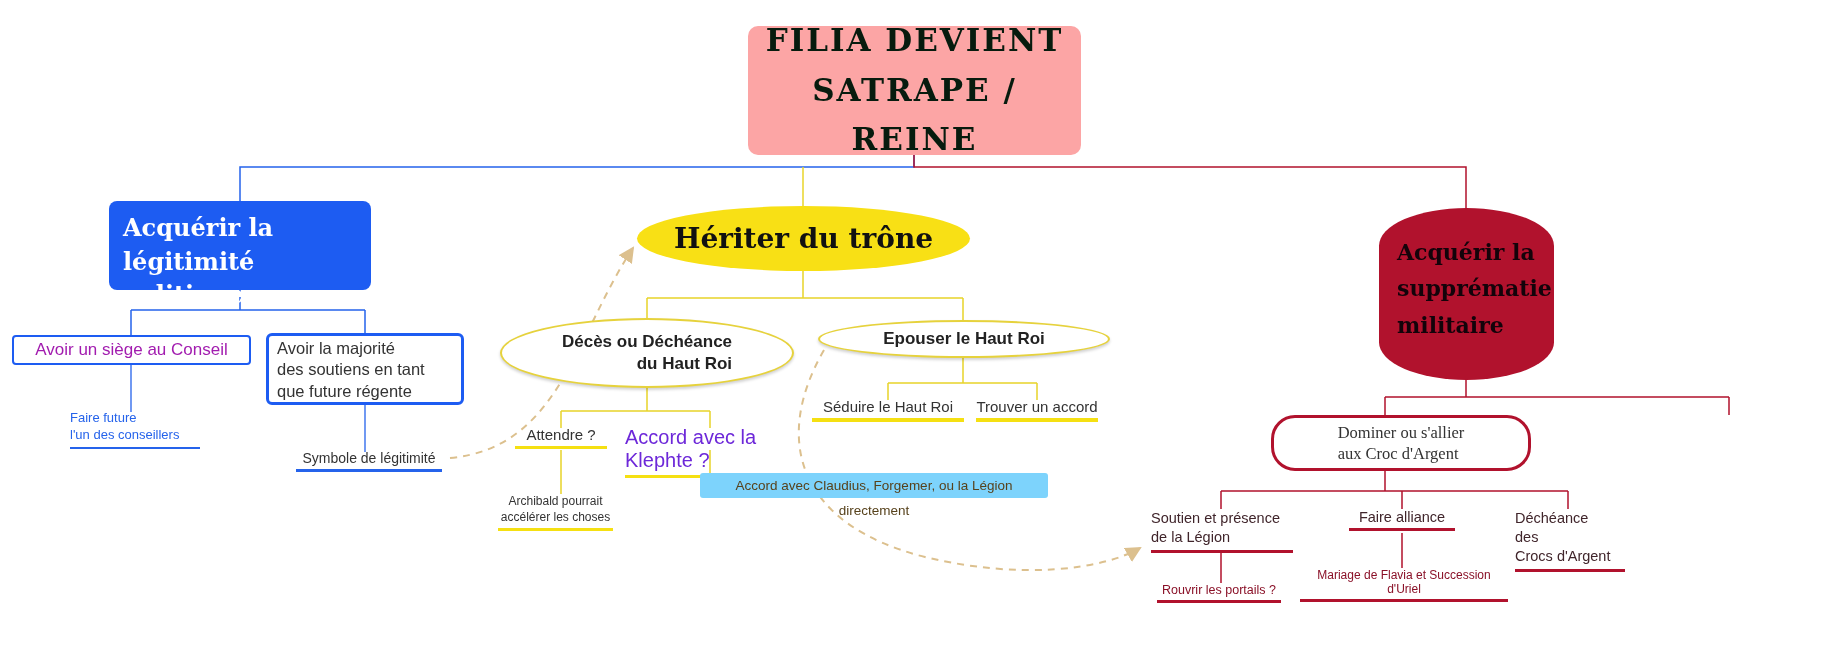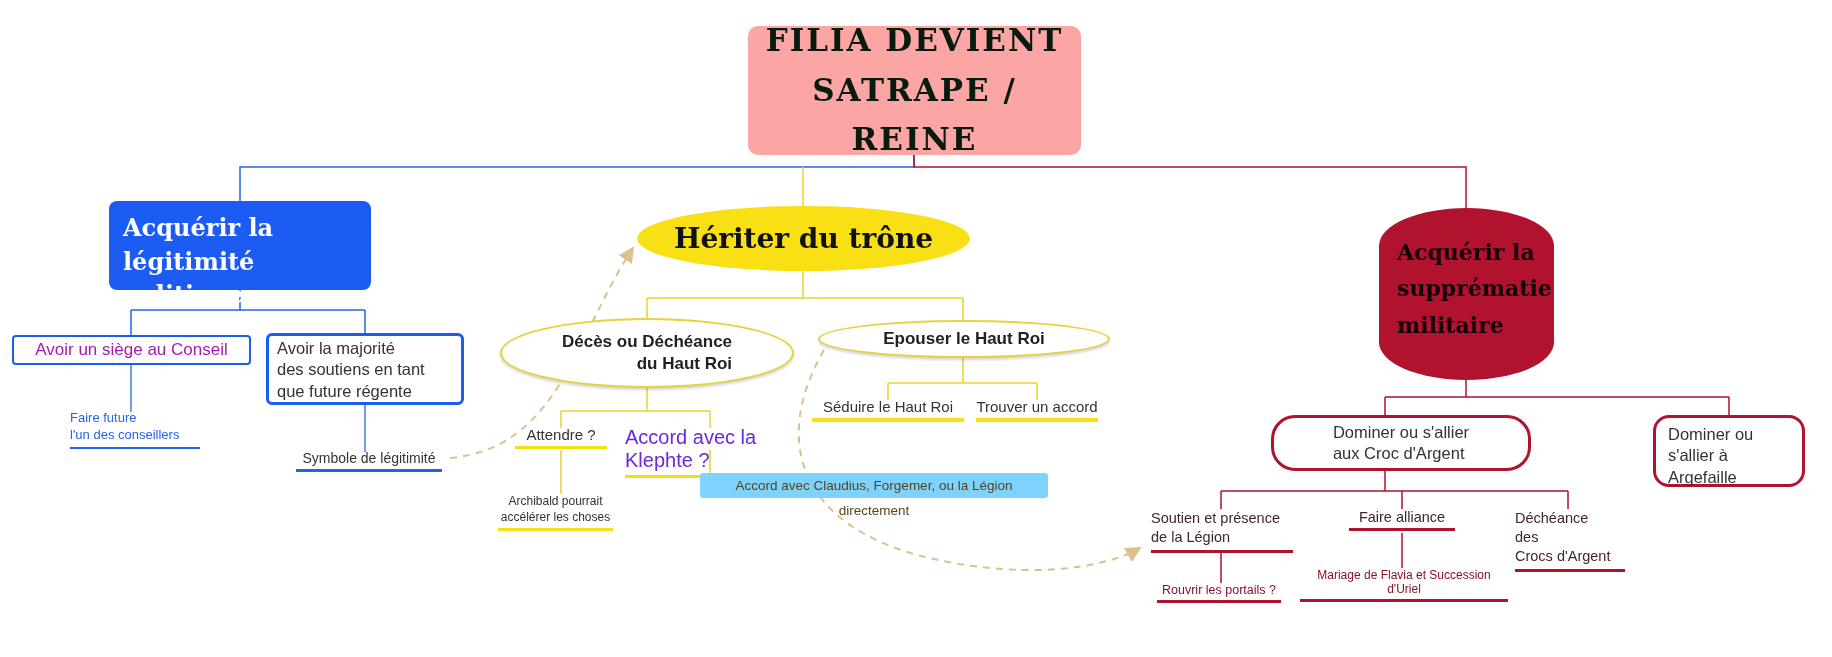--- a/index.html
+++ b/index.html
@@ -26,21 +26,21 @@
         background:#fff;color:#333;font-size:16.5px;line-height:1.3;padding:2px 0 11px 8px;}
 
   .mid-ellipse{background:#fff;border:2px solid #e6d23c;border-radius:50%;color:#222;font-weight:bold;
         display:flex;align-items:center;justify-content:center;text-align:right;
         box-shadow:0 2px 3px rgba(0,0,0,0.18);}
   .deces{left:500px;top:318px;width:294px;height:70px;font-size:17px;line-height:1.3;}
   .epouser{left:818px;top:320px;width:292px;height:38px;font-size:17px;}
 
   .crocs{left:1271px;top:415px;width:260px;height:56px;border:3px solid #b1122d;border-radius:24px;
         background:#fff;color:#333;font-size:16.5px;line-height:1.3;display:flex;align-items:center;
-        justify-content:center;text-align:left;}
+        justify-content:center;text-align:left;font-family:Liberation Serif, serif;}
   .argefaille{left:1653px;top:415px;width:152px;height:72px;border:3px solid #b1122d;border-radius:16px;
         background:#fff;color:#333;font-size:16.5px;line-height:1.3;padding:6px 0 0 12px;}
 
   .leaf{padding-bottom:3px;}
   .u-blue{border-bottom:3px solid #2563eb;}
   .u-blue-thin{border-bottom:2px solid #2563eb;}
   .u-yellow{border-bottom:3px solid #f5e012;}
   .u-yellow-thick{border-bottom:4px solid #f5e012;}
   .u-red{border-bottom:3px solid #b1122d;}
 
@@ -115,23 +115,20 @@
 accélérer les choses</div>
   <div class="node klephte-note">Accord avec Claudius, Forgemer, ou la Légion directement</div>
   <div class="leaf seduire u-yellow-thick">Séduire le Haut Roi</div>
   <div class="leaf trouver u-yellow-thick">Trouver un accord</div>
 
   <div class="node military gothic pre">Acquérir la
 supprématie
 militaire</div>
   <div class="node crocs pre">Dominer ou s'allier
 aux Croc d'Argent</div>
-  <div class="node argefaille pre">Dominer ou
-s'allier à
-Argefaille</div>
   <div class="leaf soutien u-red pre">Soutien et présence
 de la Légion</div>
   <div class="leaf alliance u-red">Faire alliance</div>
   <div class="leaf decheance u-red pre">Déchéance
 des
 Crocs d'Argent</div>
   <div class="leaf rouvrir u-red">Rouvrir les portails ?</div>
   <div class="leaf mariage u-red">Mariage de Flavia et Succession d'Uriel</div>
 
 </div>

